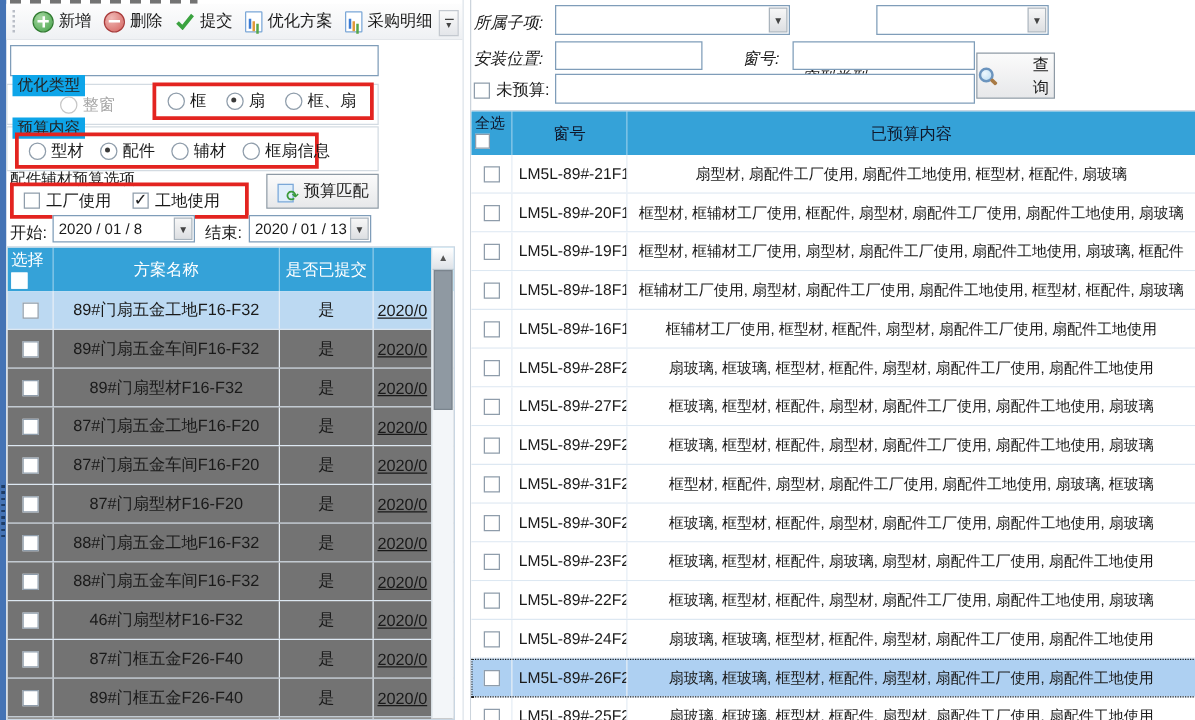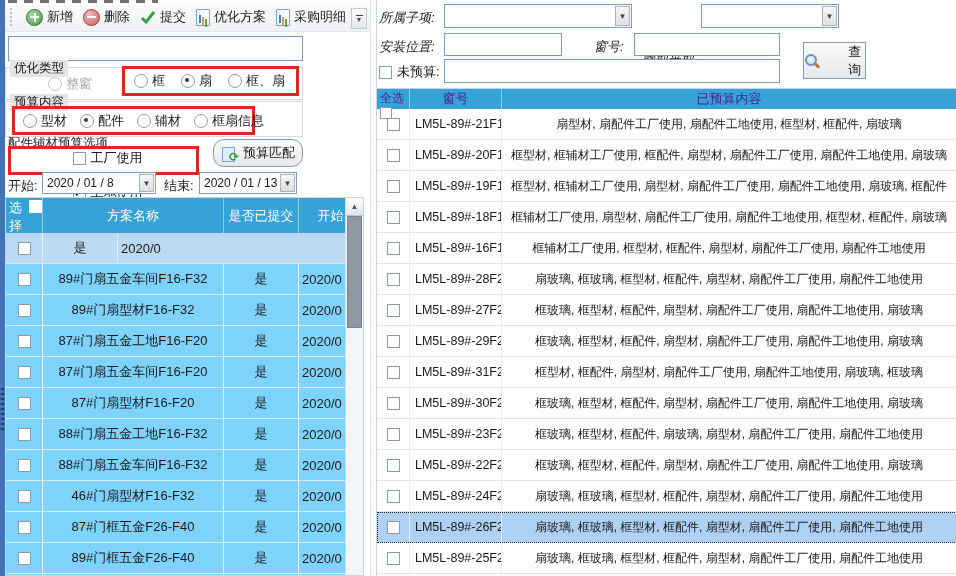--- a/index.html
+++ b/index.html
@@ -32,21 +32,21 @@
       box-shadow:3px 2px 0 0 #e29a3c,6px 4px 0 0 #57a64a;}
   .tb-caret{font-size:9px;color:#333;margin-left:2px;}
   .tb-overflow{position:absolute;right:3px;top:5px;width:14px;height:19px;display:flex;flex-direction:column;
       align-items:center;justify-content:center;background:linear-gradient(#fafafa,#e4e6ea);border:1px solid #c4c9d0;}
   .tb-overflow .bar{width:7px;height:0;border-top:1px solid #444;margin-bottom:1px;}
   .tb-overflow .car{font-size:8px;color:#444;line-height:6px;}
 
   
   .txt{position:absolute;border:1px solid #7f9db9;background:#fff;box-sizing:border-box;font:inherit;padding:2px 4px;}
   .grp{position:absolute;border:1px solid #d3dbe2;box-sizing:border-box;}
-  .grp-label{position:absolute;top:-8px;left:4px;background:#e5e5e5;padding:0 4px;color:#222;font-size:12.5px;}
+  .grp-label{position:absolute;top:-8px;left:4px;background:#0ea5e9;padding:0 4px;color:#222;font-size:12.5px;}
   .red-rect{position:absolute;border:3px solid #e32420;box-sizing:border-box;display:flex;align-items:center;}
   .rad{width:12px;height:12px;border:1px solid #8f9dab;border-radius:50%;background:#fff;display:inline-block;
       position:relative;flex:none;}
   .rad-item{display:flex;align-items:center;gap:4px;font-size:13px;white-space:nowrap;}
   .rad-item.selected .rad::after{content:"";position:absolute;left:3px;top:3px;width:4px;height:4px;border-radius:50%;background:#3a3a3a;}
   .rad-item.disabled{color:#a8a8a8;}
   .rad-item.disabled .rad{border-color:#c6c6c6;}
   .cbx{width:13px;height:13px;border:1px solid #8f9dab;background:#fff;display:inline-block;position:relative;flex:none;box-sizing:border-box;}
   .cbx-item{display:flex;align-items:center;gap:5px;font-size:13px;white-space:nowrap;}
   .cbx-item.checked .cbx::after{content:"✓";position:absolute;left:0;top:-3px;font-size:13px;font-weight:bold;color:#222;}
@@ -65,38 +65,38 @@
   .icon-mag{width:16px;height:16px;position:relative;}
   .icon-mag::before{content:"";position:absolute;left:1px;top:1px;width:8px;height:8px;border:2px solid #6b94be;border-radius:50%;
       background:radial-gradient(circle at 35% 35%,#eef7fd,#badcf2);}
   .icon-mag::after{content:"";position:absolute;left:10px;top:11px;width:6px;height:3px;background:#a87a45;transform:rotate(42deg);border-radius:1px;}
   .icon-check-svg{display:inline-block;width:16px;height:14px;}
 
   
   .ltable{position:absolute;left:5px;top:197px;width:359px;height:379px;border:1px solid #c9d6e2;overflow:hidden;background:#fff;box-sizing:border-box;}
   .lhead{display:flex;height:35px;background:#35a2d8;color:#fff;font-size:13px;}
   .hc{display:flex;align-items:center;justify-content:center;box-sizing:border-box;border-right:1px solid rgba(255,255,255,.45);}
-  .hc-sel{flex-direction:row;align-items:flex-start;justify-content:flex-start;padding:1px 0 0 3px;}
+  .hc-sel{flex-direction:column;align-items:flex-start;justify-content:flex-start;padding:1px 0 0 3px;}
   .hc-sel .cbx{margin-top:1px;background:#fff;border-color:#fff;}
   .w-sel{width:37px;}.w-name{width:181px;}.w-sub{width:75px;}.w-date{flex:1;}
-  .lrow{display:flex;height:30px;border-bottom:1px solid #dde8f2;background:#7dd3fc;}
+  .lrow{display:flex;height:30px;border-bottom:1px solid #dde8f2;background:#737373;}
   .lrow.selected{background:#bcd9f2;}
   .lc{display:flex;align-items:center;justify-content:center;height:100%;box-sizing:border-box;border-right:1px solid #e6eef6;font-size:13px;white-space:nowrap;overflow:hidden;}
-  .lc.w-date{justify-content:flex-start;padding-left:3px;}
+  .lc.w-date{justify-content:flex-start;padding-left:3px;text-decoration:underline;}
   .lscroll{position:absolute;right:0;top:0;width:18px;height:100%;background:#f3f6f9;border-left:1px solid #d8dfe6;box-sizing:border-box;}
   .lscroll .up{height:17px;background:linear-gradient(#fff,#dfe3e8);border-bottom:1px solid #bcc5cd;display:flex;align-items:center;justify-content:center;font-size:8px;color:#555;}
   .lscroll .thumb{position:absolute;left:1px;top:18px;width:15px;height:112px;background:#8f99a2;border:1px solid #7b858e;box-sizing:border-box;}
 
   .splitter{position:absolute;left:370px;top:0;width:1px;height:576px;background:#dde3ea;}
 
   
   .rpane{position:absolute;left:376px;top:0;width:580px;height:576px;background:#fff;border-left:1px solid #ccd4dc;box-sizing:border-box;}
   .flabel{position:absolute;font-size:13px;white-space:nowrap;font-style:italic;}
   .rtable{position:absolute;left:0;top:88px;width:580px;height:488px;overflow:hidden;border-top:1px solid #c9d6e2;background:#fff;}
-  .rhead{display:flex;height:20px;background:#35a2d8;color:#4c1d95;font-size:13px;}
+  .rhead{display:flex;height:35px;background:#35a2d8;color:#0f172a;font-size:13px;}
   .rhc-sel{flex-direction:column;align-items:flex-start;justify-content:flex-start;padding:1px 0 0 3px;font-size:12px;}
   .rhc-sel .cbx{margin-top:0;width:12px;height:12px;}
   .r-sel{width:33px;}.r-no{width:92px;}.r-content{flex:1;}
   .rrow{display:flex;height:30px;border-bottom:1px solid #dde8f2;background:#fff;}
   .rrow.selected{background:#aed0f2;outline:1px dotted #222;outline-offset:-1px;}
   .rc{display:flex;align-items:center;height:100%;box-sizing:border-box;border-right:1px solid #e6eef6;font-size:12px;white-space:nowrap;overflow:hidden;}
   .rc.r-sel{justify-content:center;}
   .rc.r-no{padding-left:5px;font-size:12.5px;}
   .rc.r-content{justify-content:center;}
 
@@ -186,34 +186,34 @@
       <span>辅材</span>
     </label>
     <label class="rad-item">
       <span class="rad"></span>
       <span>框扇信息</span>
     </label>
   </div>
 
   <div class="static-label" style="left:8px;top:135px;">配件辅材预算选项</div>
 
-  <div class="red-rect" style="left:8px;top:146px;width:191px;height:29px;gap:17px;padding-left:8px;flex-direction:column;">
+  <div class="red-rect" style="left:8px;top:146px;width:191px;height:29px;gap:17px;padding-left:8px;">
 
       <label class="cbx-item">
         <span class="cbx"></span>
         <span>工厂使用</span>
       </label>
 
       <label class="cbx-item checked">
         <span class="cbx"></span>
         <span>工地使用</span>
       </label>
     </div>
 
-  <div class="btn3d" style="left:213px;top:139px;width:90px;height:28px;border-radius:11px;">
+  <div class="btn3d" style="left:213px;top:139px;width:90px;height:28px;">
     <span class="icon-match"></span>
     <span>预算匹配</span>
   </div>
 
   <div class="static-label" style="left:8px;top:177px;font-size:13px;">开始:</div>
   <div class="combo" style="left:42px;top:172px;width:114px;height:22px;">
     <span>2020 / 01 / 8</span>
     <span class="arrow-btn">▼</span>
   </div>
   <div class="static-label" style="left:164px;top:177px;font-size:13px;">结束:</div>
@@ -223,28 +223,28 @@
   </div>
 
   <div class="ltable">
     <div class="lhead">
       <div class="hc hc-sel w-sel">
         <span>选择</span>
         <span class="cbx"></span>
       </div>
       <div class="hc w-name">方案名称</div>
       <div class="hc w-sub">是否已提交</div>
-      <div class="hc w-date">开始</div>
     </div>
     <div>
 
         <div class="lrow selected">
           <div class="lc w-sel">
             <span class="cbx"></span>
           </div>
+          <div class="lc w-name">89#门扇五金工地F16-F32</div>
           <div class="lc w-sub">是</div>
           <div class="lc w-date">2020/0</div>
         </div>
 
         <div class="lrow">
           <div class="lc w-sel">
             <span class="cbx"></span>
           </div>
           <div class="lc w-name">89#门扇五金车间F16-F32</div>
           <div class="lc w-sub">是</div>
@@ -365,21 +365,21 @@
     <input class="txt" style="left: 67px; top: 33px; width: 118px; height: 23px;" value="">
     <div class="flabel" style="left:217px;top:38px;">窗号:</div>
     <input class="txt" style="left: 257px; top: 33px; width: 146px; height: 23px;" value="">
 
     <label class="cbx-item" style="position:absolute;left:2px;top:63px;">
       <span class="cbx"></span>
       <span>未预算:</span>
     </label>
     <input class="txt" style="left: 67px; top: 59px; width: 336px; height: 24px;" value="">
 
-    <div class="btn3d" style="left:426px;top:42px;width:63px;height:37px;gap:34px;">
+    <div class="btn3d" style="left:404px;top:42px;width:63px;height:37px;gap:34px;">
       <span class="icon-mag"></span>
       <span>查询</span>
     </div>
 
     <div class="rtable">
       <div class="rhead">
         <div class="hc rhc-sel r-sel">
           <span>全选</span>
           <span class="cbx"></span>
         </div>

